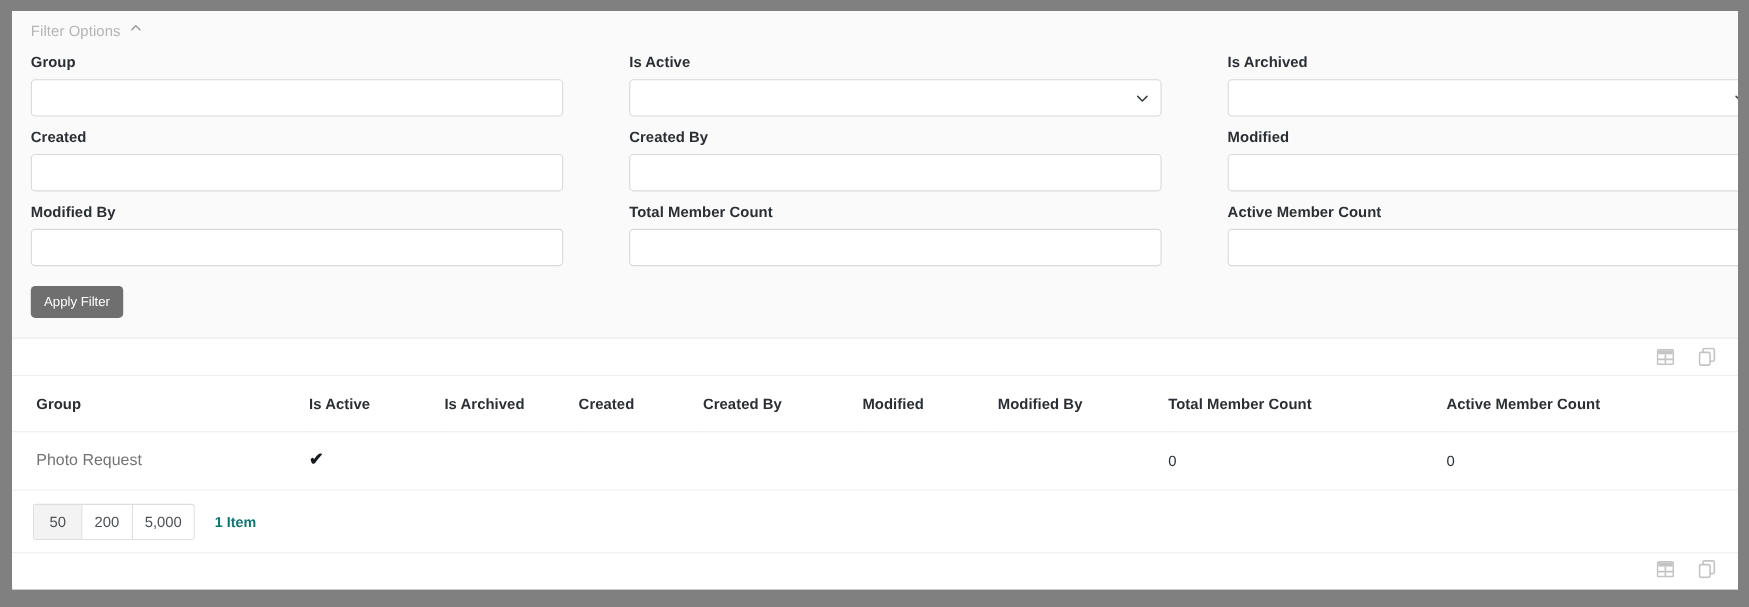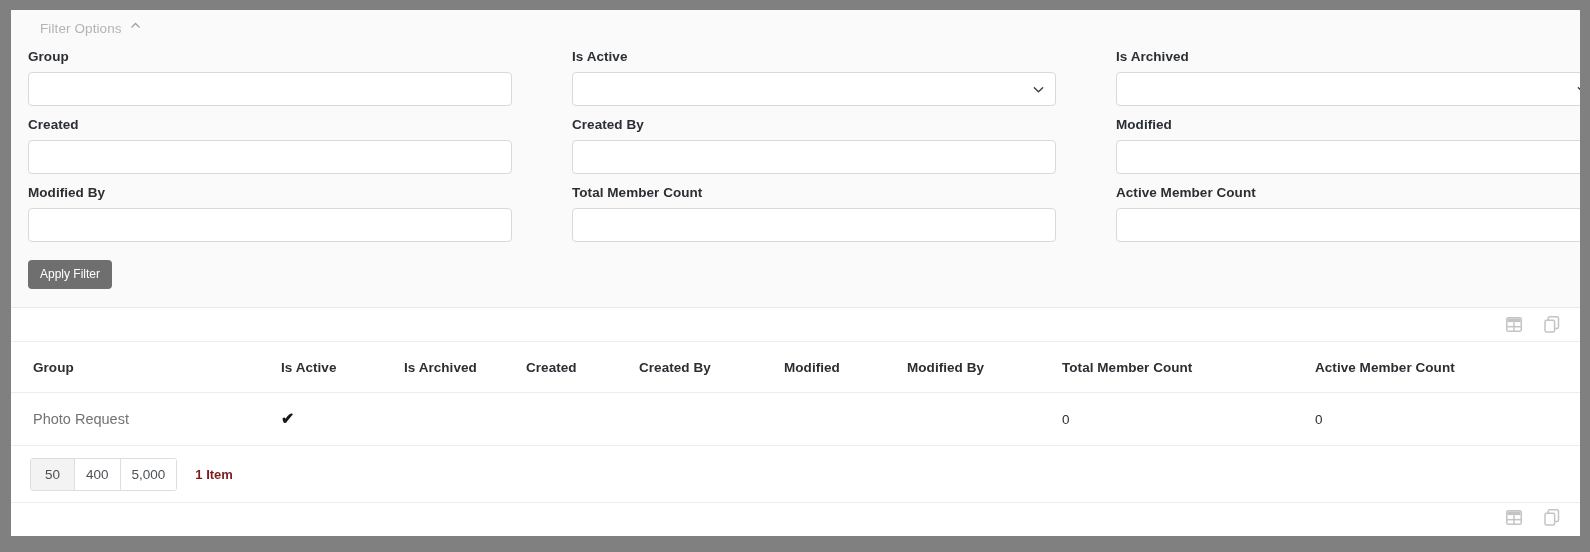--- a/index.html
+++ b/index.html
@@ -37,21 +37,20 @@
     background: #fafafa;
     padding: 0 0 18px 0;
     border-bottom: 1px solid #e8e8e8;
   }
 
   .filter-header {
     display: flex;
     gap: 8px;
     padding: 9px 0 9px 17px;
     height: 20px;
-    margin-left: 12px;
   }
   .filter-header-label {
     color: #b4b4b4;
     font-size: 13.5px;
     letter-spacing: .1px;
     line-height: 20px;
     -webkit-user-select: none;
     user-select: none;
   }
   .chevron-up {
@@ -222,21 +221,21 @@
     color: #4d5156;
     background: #ffffff;
     border-right: 1px solid #dedede;
     cursor: pointer;
     box-sizing: border-box;
   }
   .page-size:last-child { border-right: none; }
   .page-size.selected { background: #f3f3f3; }
   .item-count {
     font-size: 13px;
-    color: #7f1d1d;
+    color: #0f766e;
     font-weight: bold;
   }
 
   .bottom-toolbar {
     height: 30px;
     background: #ffffff;
     border-top: 1px solid #ededed;
     display: flex;
     align-items: center;
     justify-content: flex-end;
@@ -376,21 +375,21 @@
           <td class="col-modifiedby"></td>
           <td class="col-total">0</td>
           <td class="col-active">0</td>
         </tr>
       </tbody>
     </table>
 
     <div class="pager-row">
       <div class="page-sizes">
         <div class="page-size selected">50</div>
-        <div class="page-size">400</div>
+        <div class="page-size">200</div>
         <div class="page-size">5,000</div>
       </div>
       <div class="item-count">1 Item</div>
     </div>
 
     <div class="bottom-toolbar">
       <span class="tool-icon">
         <svg width="16" height="15" viewBox="0 0 16 15">
           <rect x="0.75" y="0.75" width="14.5" height="13.5" rx="1.6" fill="none" stroke="#c4c4c4" stroke-width="1.5"></rect>
           <rect x="1.5" y="1.5" width="13" height="3.6" fill="#c4c4c4"></rect>

